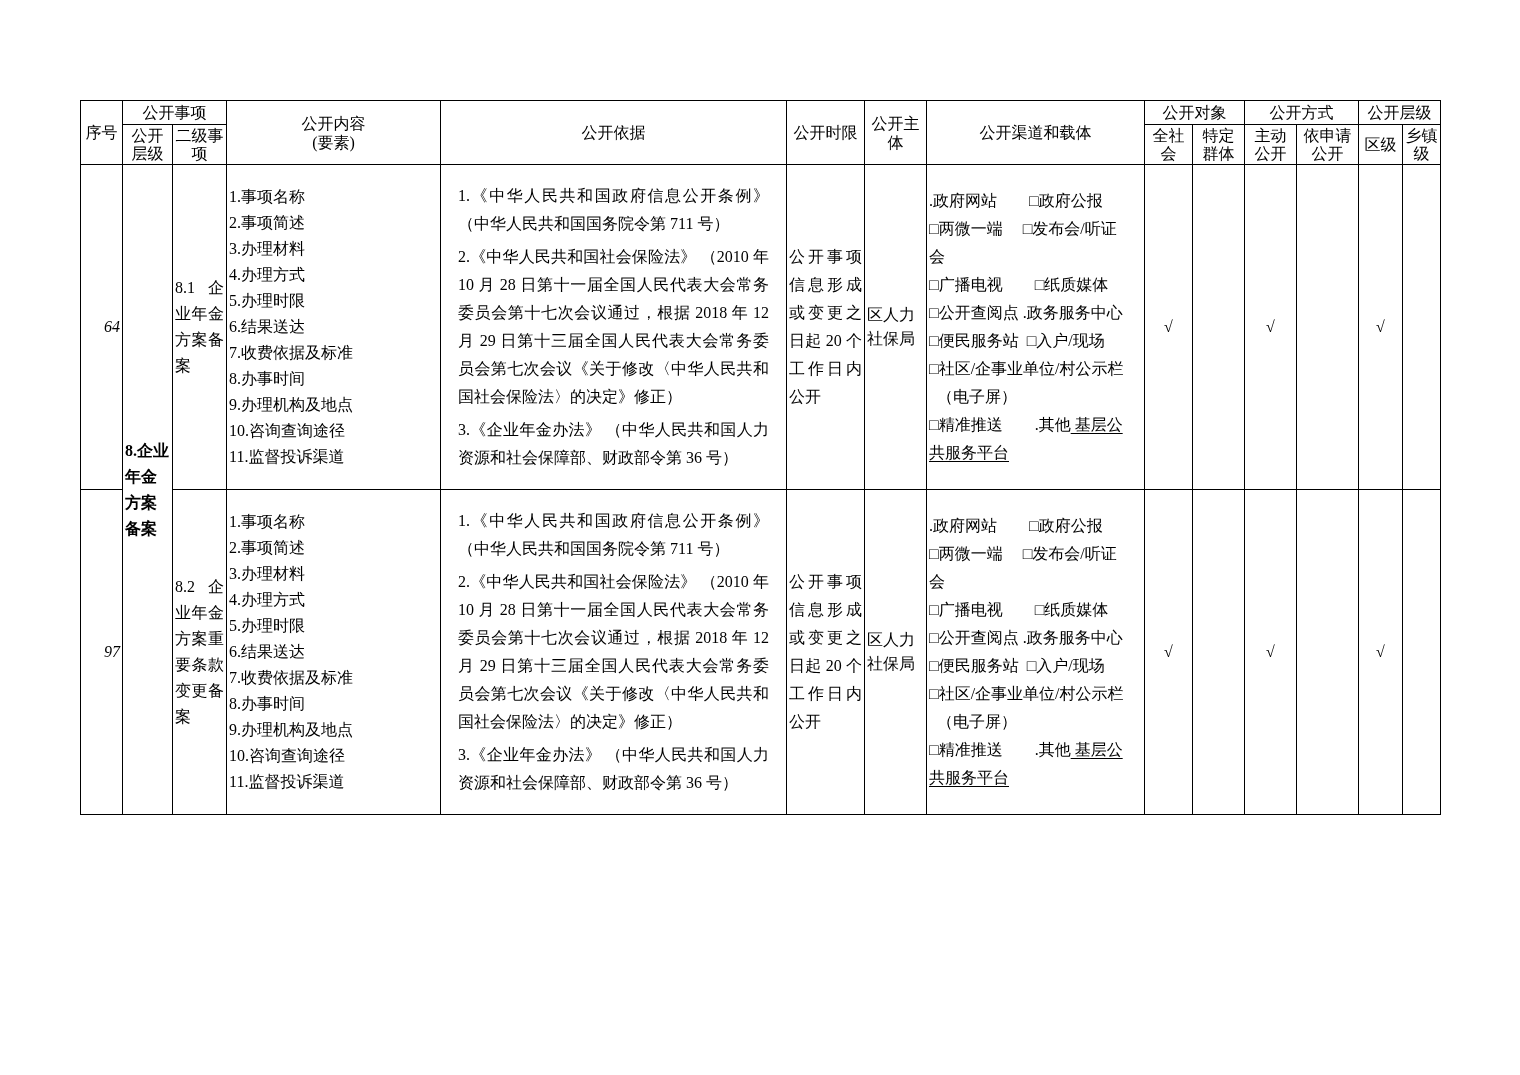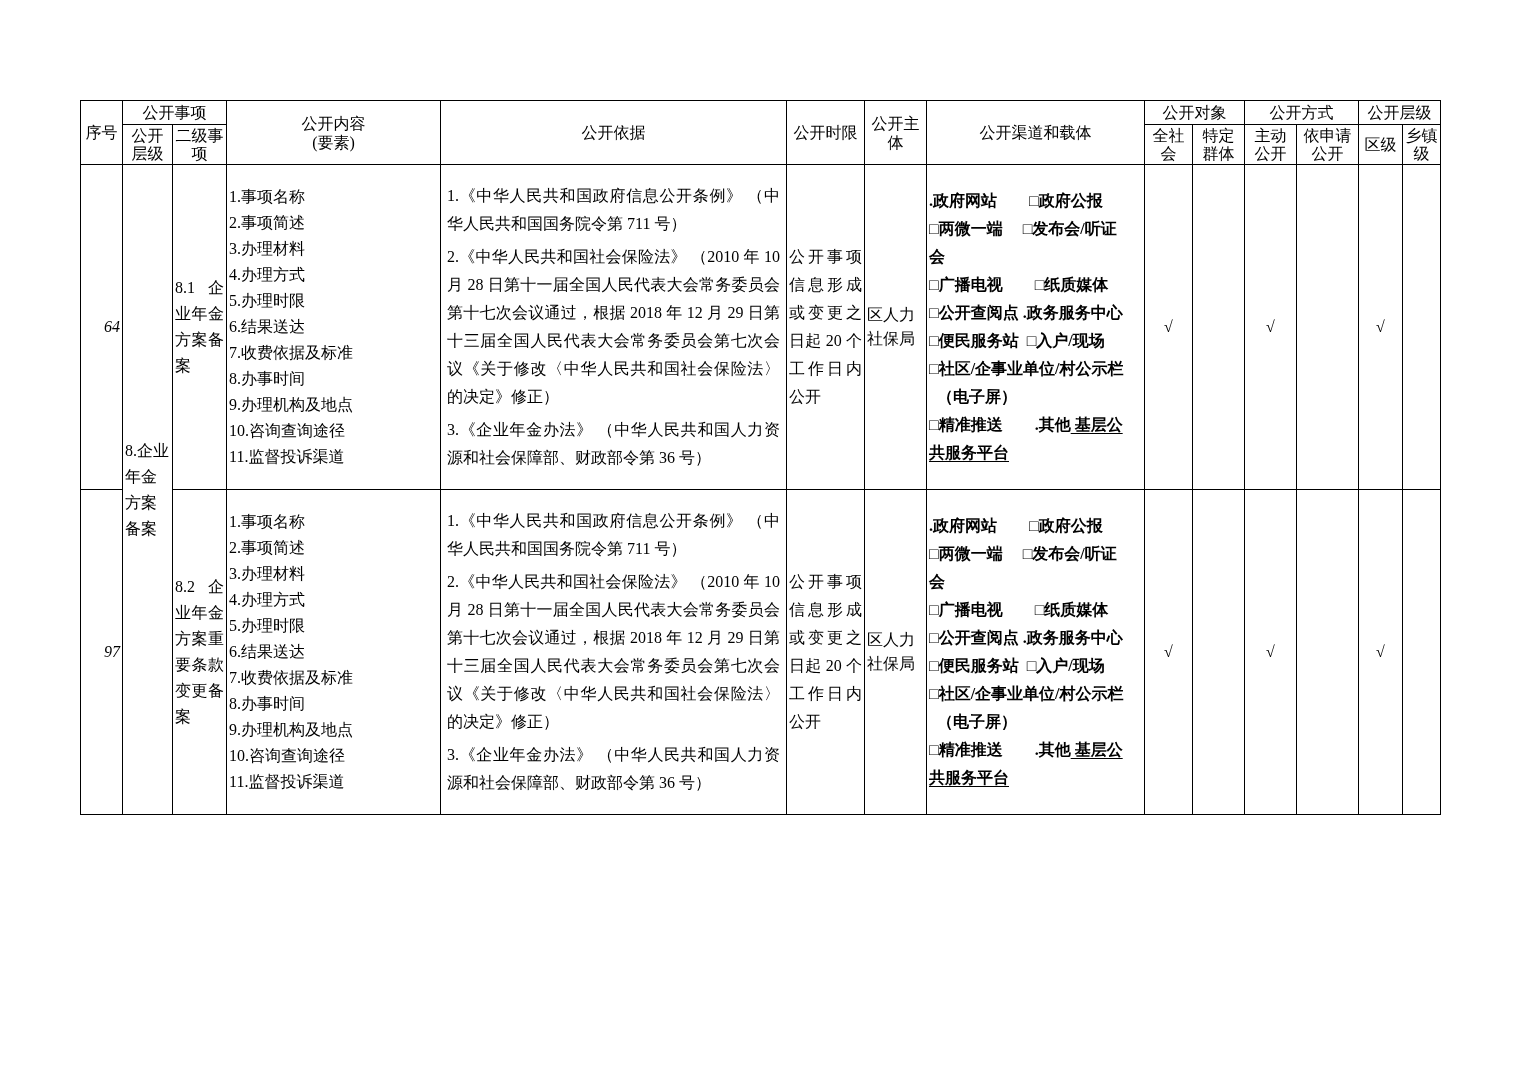--- a/index.html
+++ b/index.html
@@ -23,28 +23,28 @@
     vertical-align:middle;
     font-size:16px;
     overflow:hidden;
   }
   
   .gk thead td { text-align:center; line-height:18px; padding:1px 2px; }
   .gk thead tr.h1 td { height:21px; line-height:19px; }
   .gk thead tr.h2 td { height:37px; }
   
   .num-cell { text-align:right;font-style:italic; }
-  .lv1-cell { text-align:left; line-height:26px; padding:2px 1px 2px 2px; word-break:break-all; }
+  .lv1-cell { text-align:left; line-height:26px; padding:2px 1px 2px 2px; word-break:break-all;font-weight:bold; }
   .lv2-cell { text-align:justify; line-height:26px; padding:2px 2px; word-break:break-all; }
   .content-cell { line-height:26px; padding:2px 4px; }
   .basis-cell { line-height:28px; padding:2px 3px 2px 4px; }
-  .basis-cell .para { text-align:justify; margin:5px 4px; word-break:break-all; }
+  .basis-cell .para { text-align:justify; margin:5px 15px; word-break:break-all; }
   .time-cell { text-align:justify; line-height:28px; padding:2px 1px; word-break:break-all; }
   .subject-cell { line-height:24px; padding:2px 3px; word-break:break-all; }
-  .channel-cell { line-height:28px; padding:2px 3px 2px 4px;font-weight:bold; }
+  .channel-cell { line-height:28px; padding:2px 3px 2px 4px; }
   .ch-line { white-space:pre; }
   .ul { text-decoration:underline; text-underline-offset:3px; }
   .check-cell { text-align:center; }
   .gk tbody tr { height:314px; }
 </style>
 </head>
 <body>
 
 <div class="sheet">
   <table class="gk">

